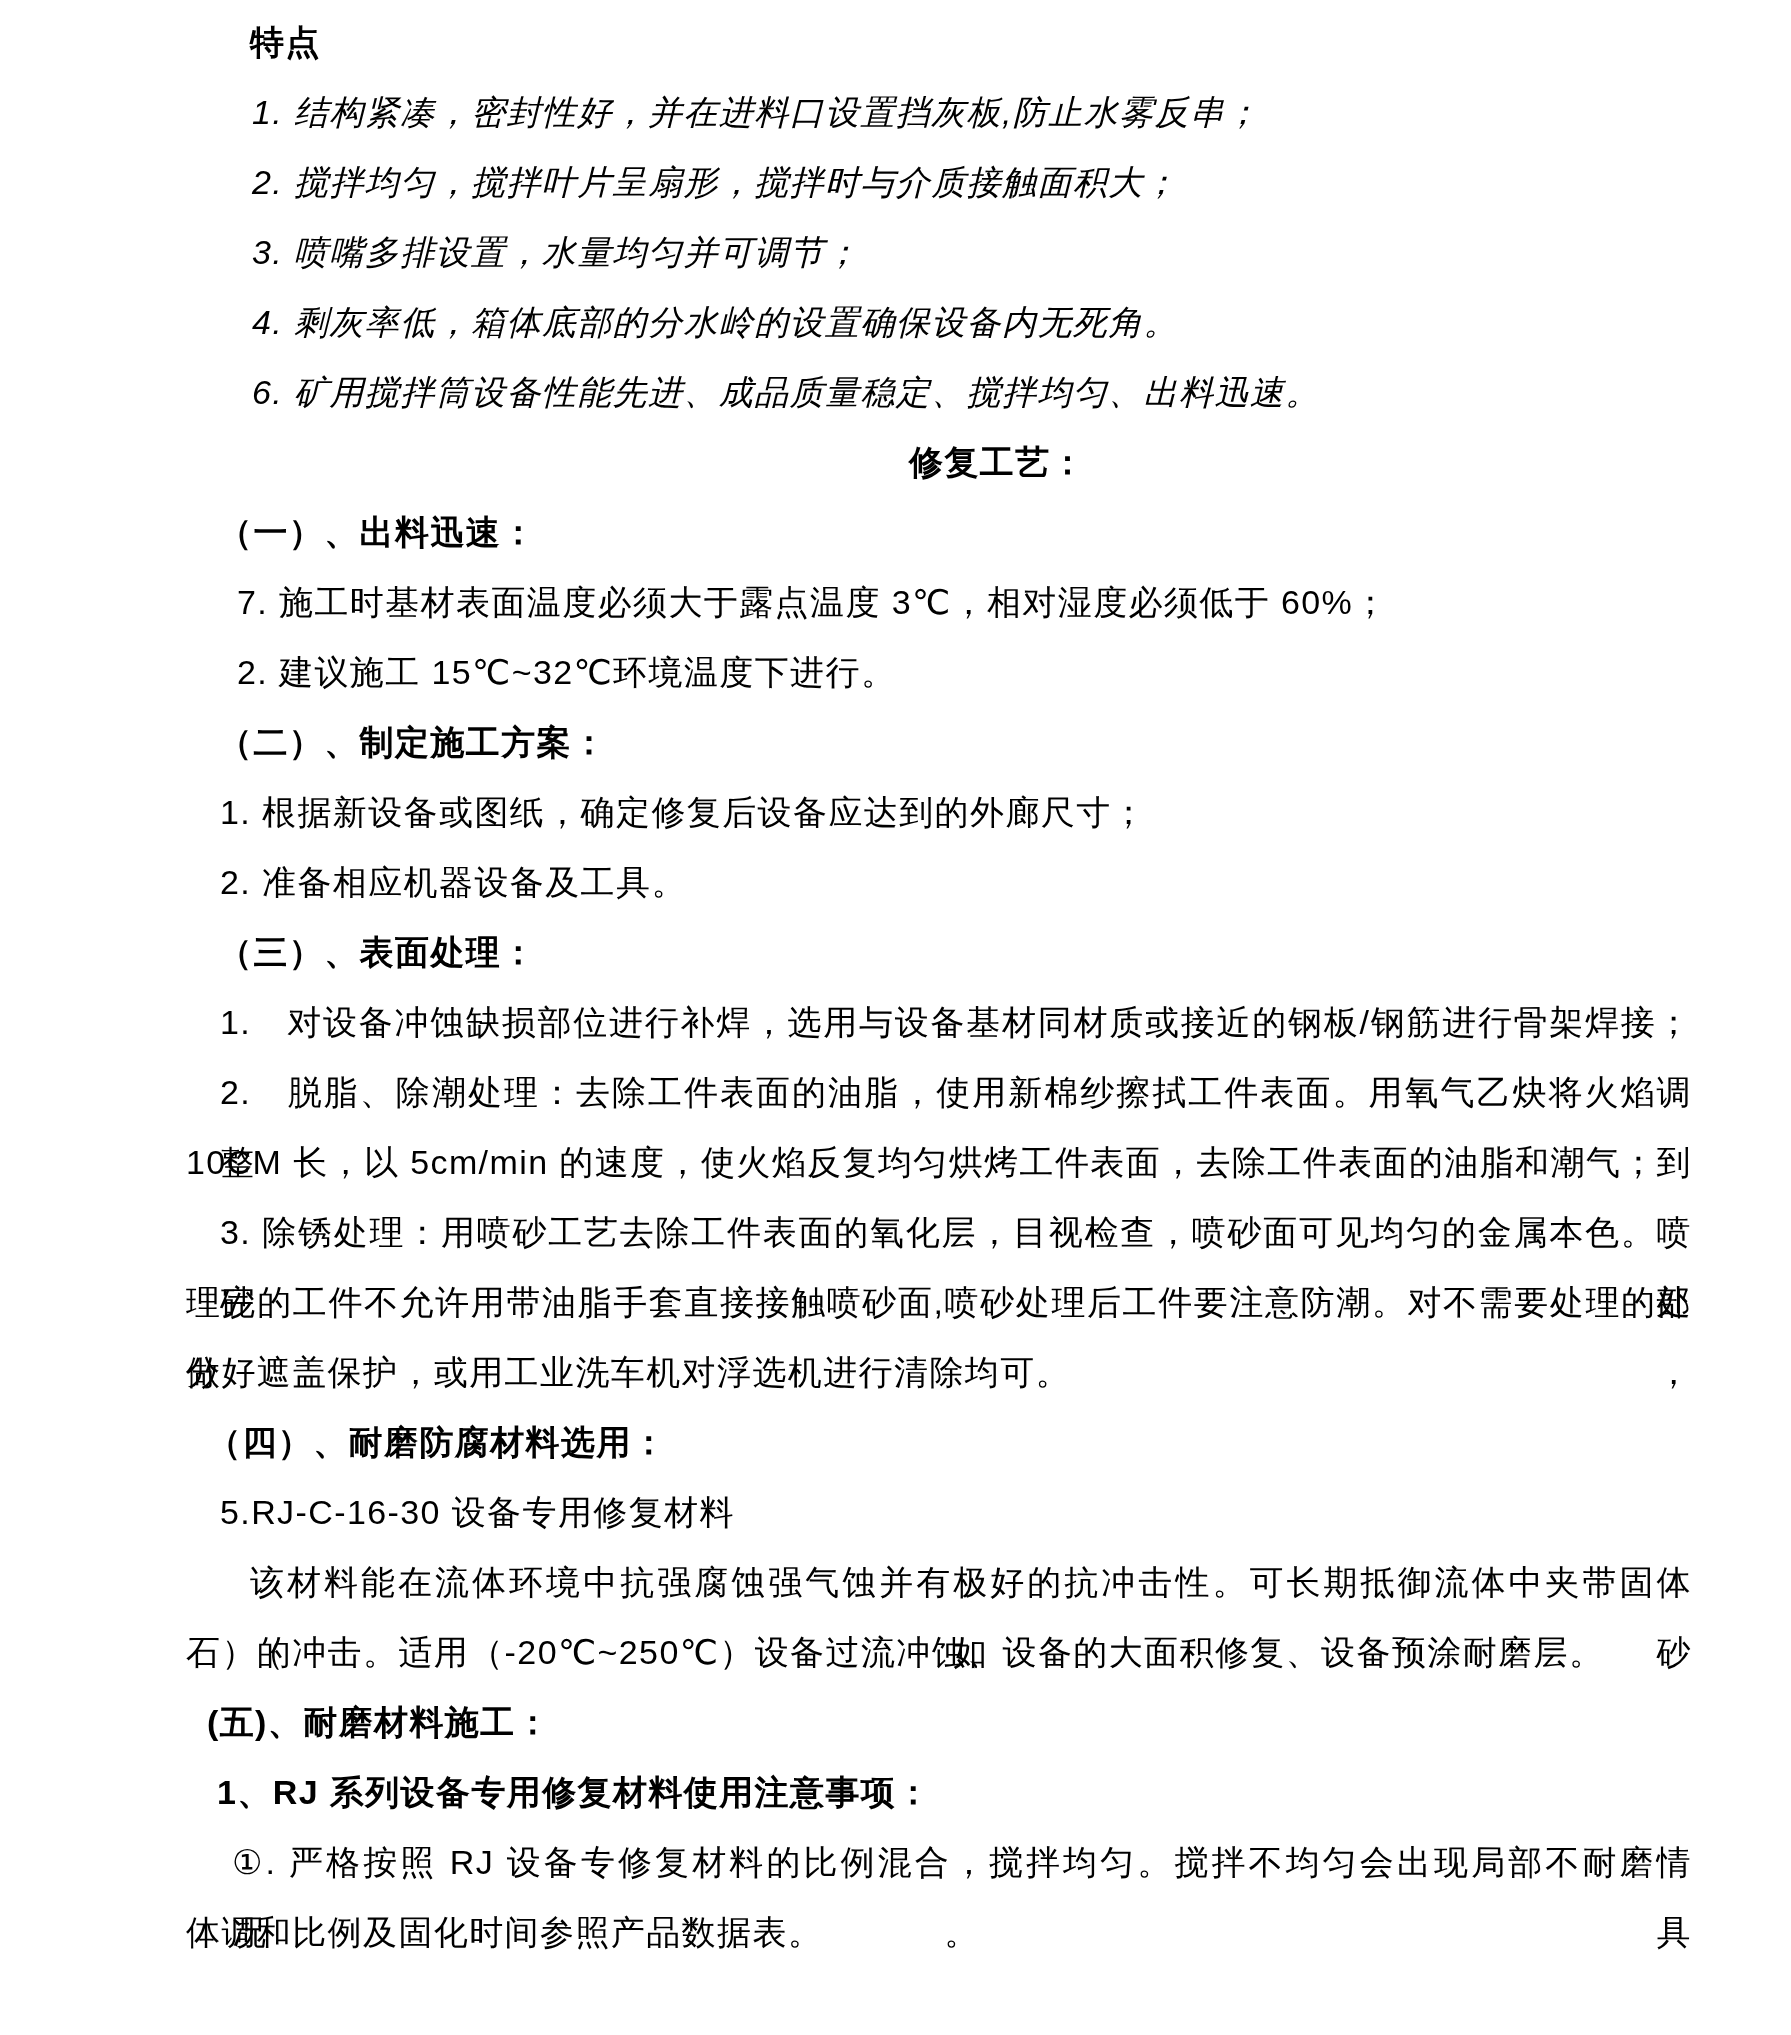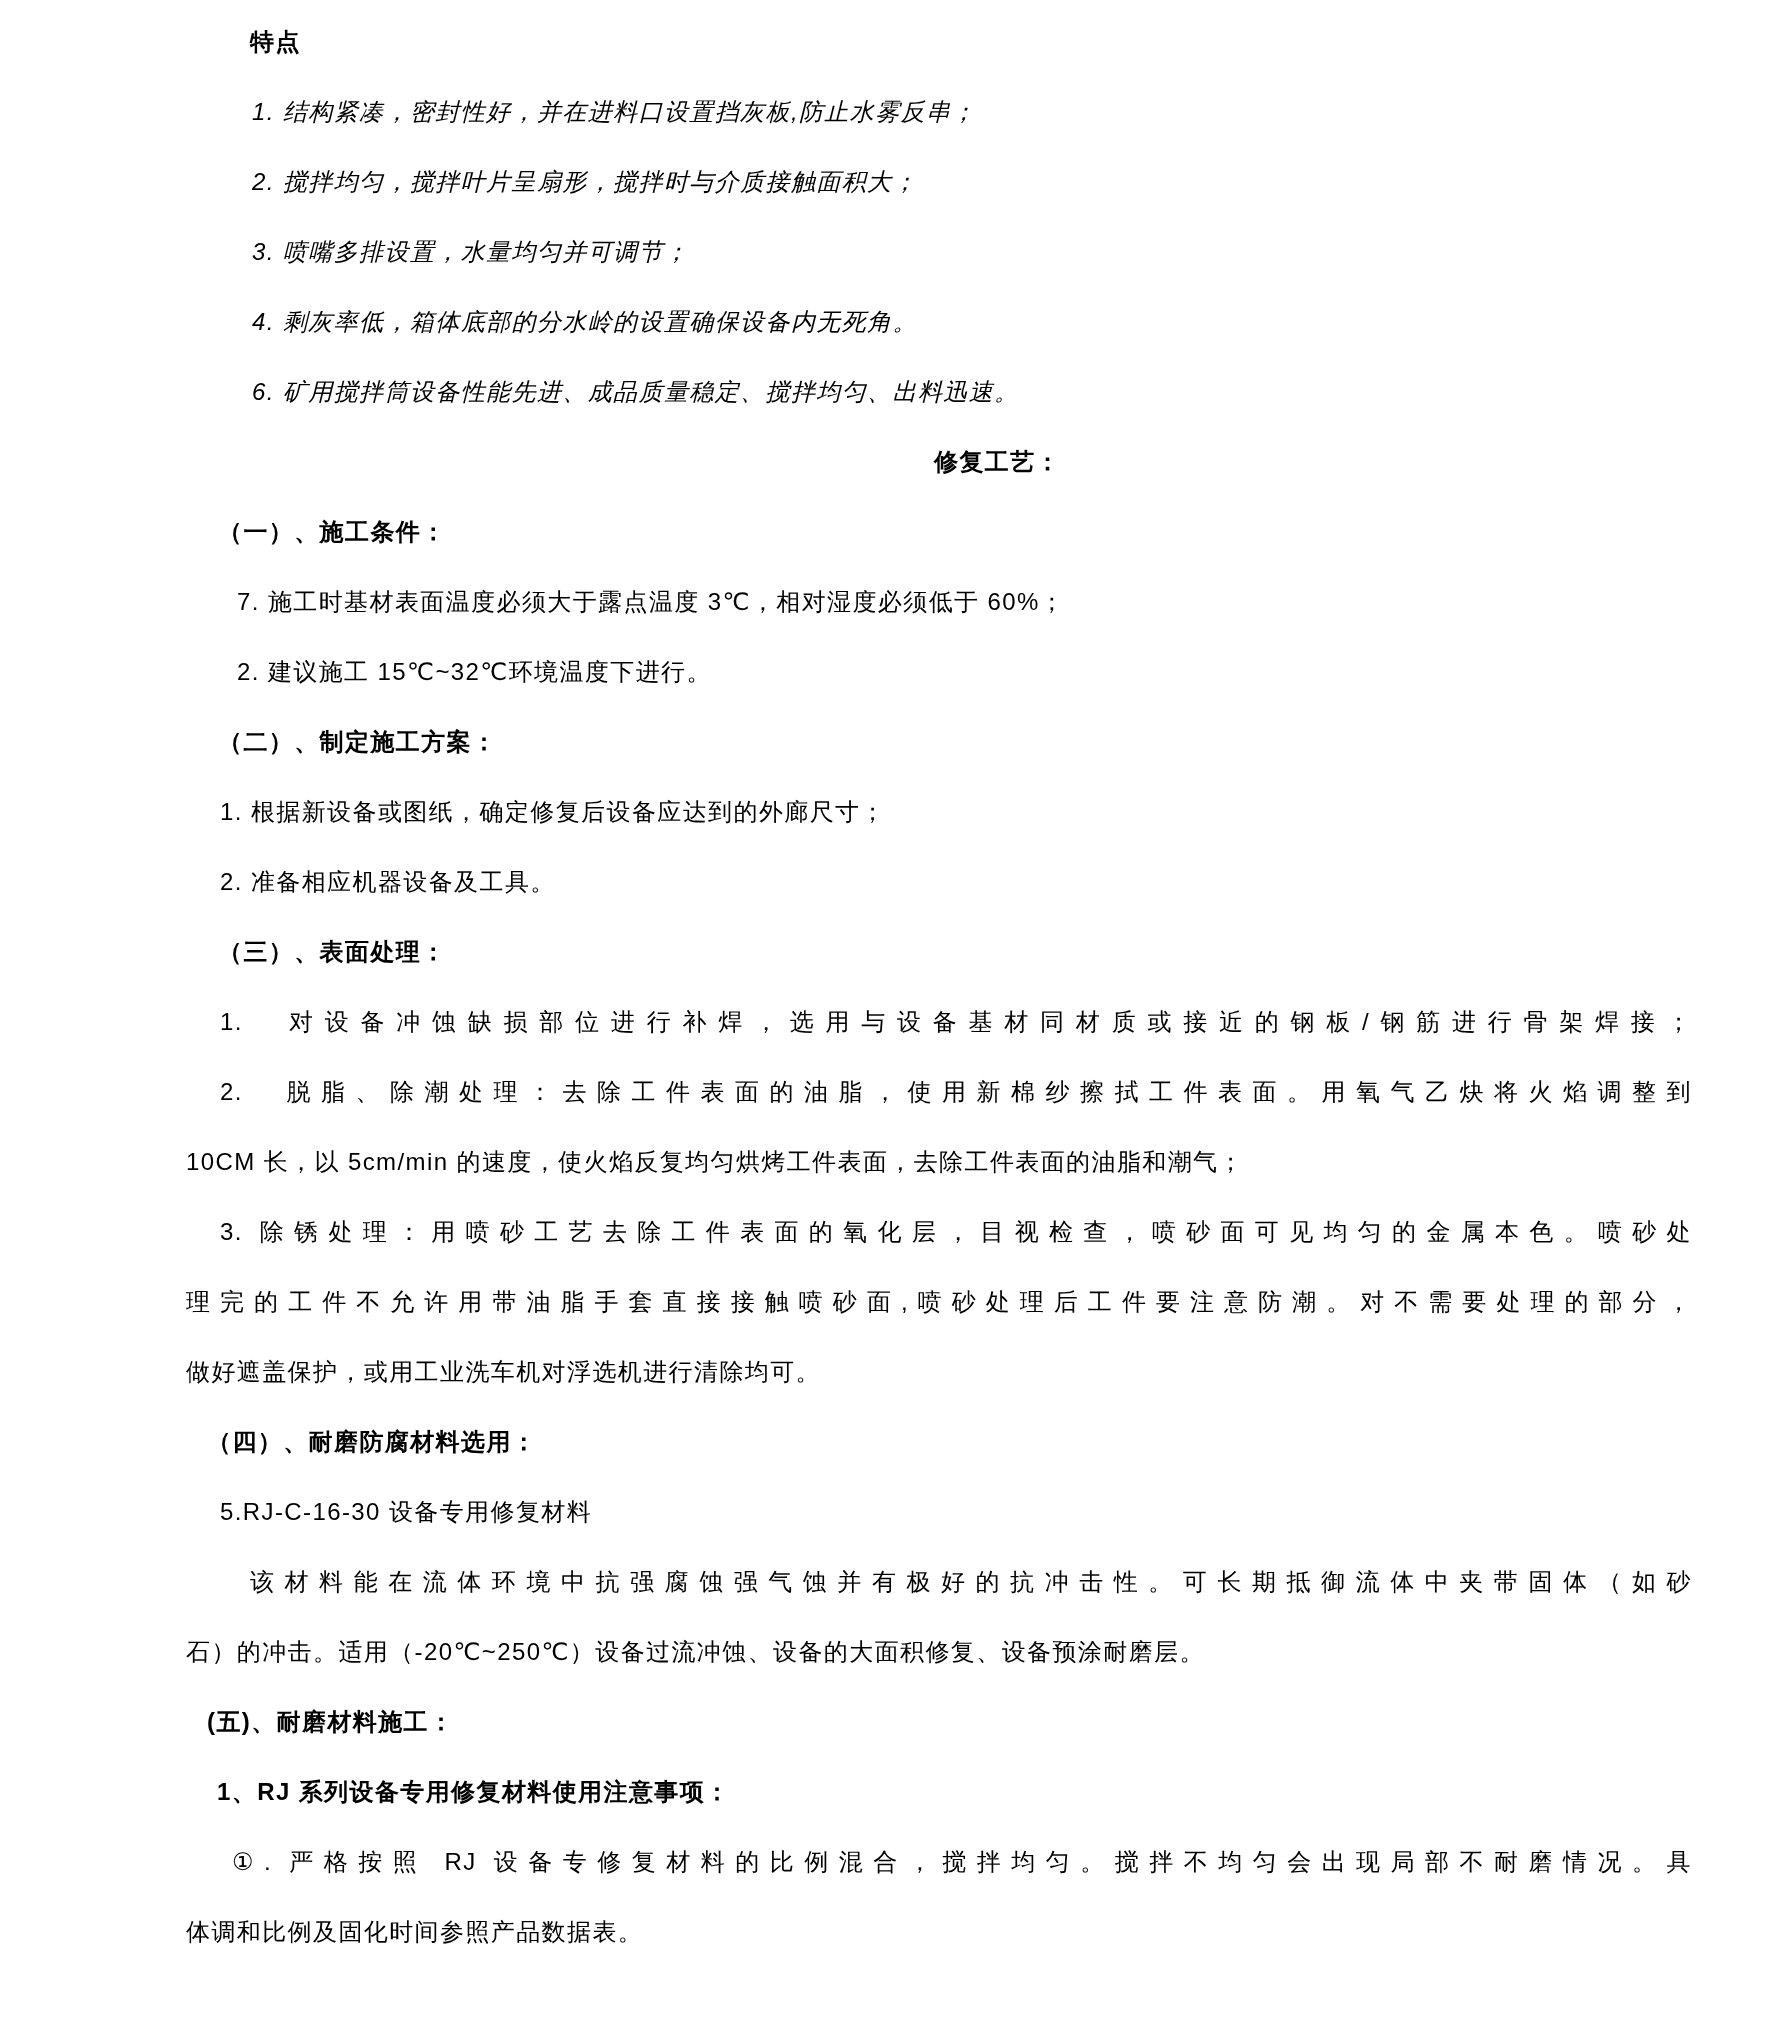--- a/index.html
+++ b/index.html
@@ -16,21 +16,21 @@
     background: #ffffff;
     color: #000000;
     padding: 7.2px 100px 0 186px;
     overflow: hidden;
     font-family: "Liberation Sans", "DejaVu Sans", sans-serif;
   }
   .line {
     margin: 0;
     height: 70px;
     line-height: 70px;
-    font-size: 24px;
+    font-size: 34px;
     letter-spacing: 1.4px;
     color: #000000;
     white-space: normal;
     overflow: visible;
   }
   .bold { font-weight: 700; }
   .just { text-align: justify; text-align-last: justify; }
   
   .ml-h1  { margin-left: 64px;  }  
   .ml-h2  { margin-left: 117px; text-align: center; }  
@@ -51,21 +51,21 @@
   <p class="line bold ml-h1">特点</p>
 
   <p class="line ml-a">1. 结构紧凑，密封性好，并在进料口设置挡灰板,防止水雾反串；</p>
   <p class="line ml-a">2. 搅拌均匀，搅拌叶片呈扇形，搅拌时与介质接触面积大；</p>
   <p class="line ml-a">3. 喷嘴多排设置，水量均匀并可调节；</p>
   <p class="line ml-a">4. 剩灰率低，箱体底部的分水岭的设置确保设备内无死角。</p>
   <p class="line ml-a">6. 矿用搅拌筒设备性能先进、成品质量稳定、搅拌均匀、出料迅速。</p>
 
   <p class="line bold ml-h2">修复工艺：</p>
 
-  <p class="line bold ml-sec">（一）、施工条件：</p>
+  <p class="line bold ml-sec">（一）、出料迅速：</p>
   <p class="line ml-i2">7. 施工时基材表面温度必须大于露点温度 3℃，相对湿度必须低于 60%；</p>
   <p class="line ml-i2">2. 建议施工 15℃~32℃环境温度下进行。</p>
 
   <p class="line bold ml-sec">（二）、制定施工方案：</p>
   <p class="line ml-i3">1. 根据新设备或图纸，确定修复后设备应达到的外廊尺寸；</p>
   <p class="line ml-i3">2. 准备相应机器设备及工具。</p>
 
   <p class="line bold ml-sec">（三）、表面处理：</p>
   <p class="line just ml-i3">1.　对设备冲蚀缺损部位进行补焊，选用与设备基材同材质或接近的钢板/钢筋进行骨架焊接；</p>
   <p class="line just ml-i3">2.　脱脂、除潮处理：去除工件表面的油脂，使用新棉纱擦拭工件表面。用氧气乙炔将火焰调整到</p>

